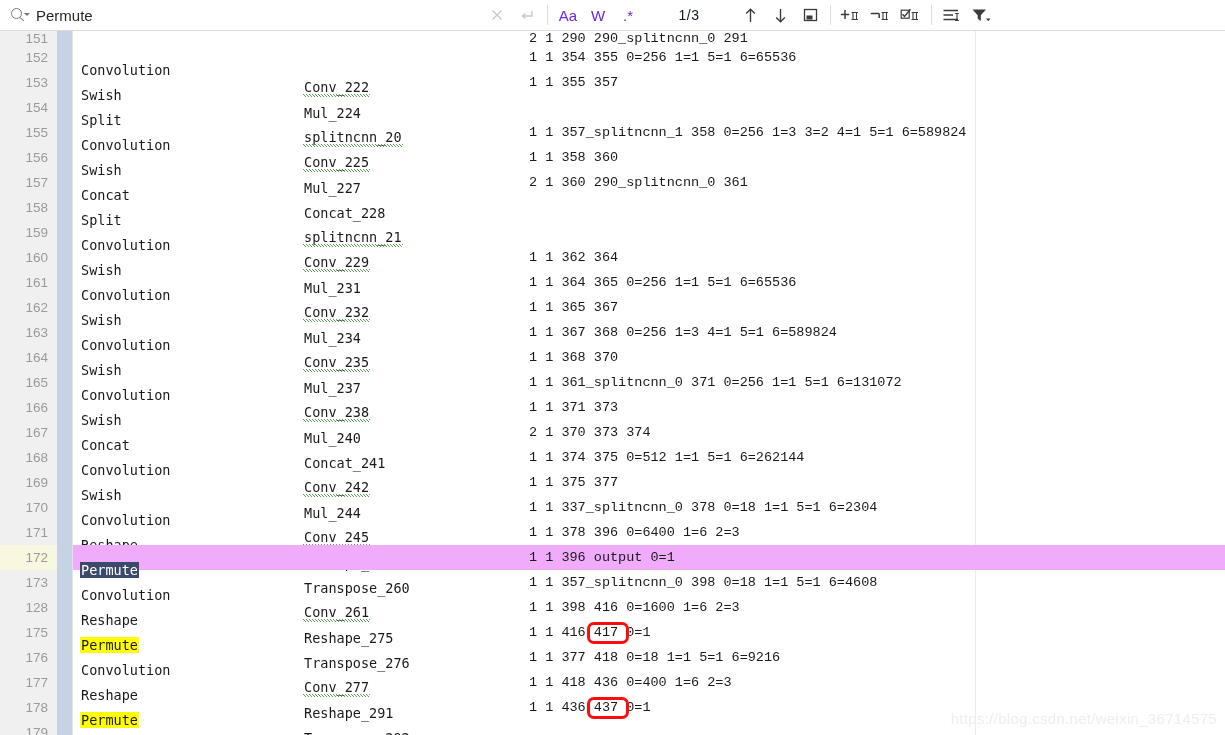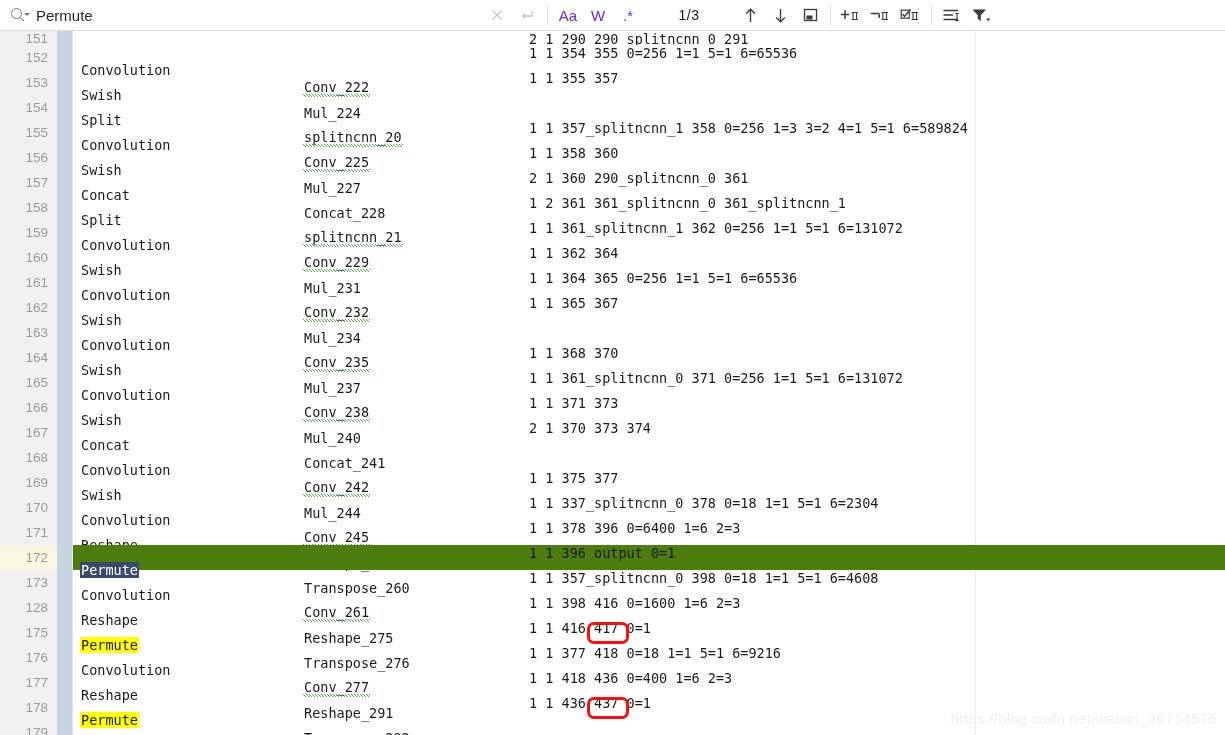--- a/index.html
+++ b/index.html
@@ -104,21 +104,21 @@
     position: relative;
     height: 25px;
     display: flex;
     align-items: center;
     font-family: "DejaVu Sans Mono", "Liberation Mono", monospace;
     font-size: 13.5px;
     color: #1a1a1a;
     white-space: pre;
   }
   .row.clip-top { height: 14px; align-items: flex-end; overflow: hidden; }
-  .row.hl-row { background: #4d7c0f; }
+  .row.hl-row { background: #f0abfc; }
   .row.hl-row .lineno-cell { background: #faf7e0; }
 
   .lineno-cell {
     position: absolute; left: 0; top: 0;
     width: 57px; height: 100%;
     background: #f0f0f0;
     display: flex; align-items: center; justify-content: flex-end;
     padding-right: 9px;
     font-family: "Liberation Sans", sans-serif;
     font-size: 13.5px;
@@ -138,21 +138,21 @@
   .c-type {
     position: absolute; left: 80px; top: 12px;
     height: 100%; display: flex; align-items: center;
   }
   .c-name {
     position: absolute; left: 303px; top: 0;
     height: 100%; display: flex; align-items: center; margin-top: 30px;
   }
   .c-data {
     position: absolute; left: 528px; top: 0;
-    height: 100%; display: flex; 
+    height: 100%; display: flex; align-items: center; font-family: Liberation Mono, monospace;
   }
 
   .tok { padding: 0 1px; }
   .squig {
     background-image: linear-gradient(45deg, transparent 45%, #58a058 45%, #58a058 55%, transparent 55%);
     background-size: 3px 3px;
     background-repeat: repeat-x;
     background-position: 0 bottom;
     padding-bottom: 2px;
   }
@@ -285,31 +285,31 @@
   <div class="vrule"></div>
 
   <div class="rows" id="rows-host">
       <div class="row clip-top"><div class="lineno-cell">151</div><div class="gut-bar-cell"></div><div class="gut-edge-cell"></div><div class="c-type"><span class="tok">Concat</span></div><div class="c-name"><span class="tok">Concat_221</span></div><div class="c-data"><span class="tok">2 1 290 290_splitncnn_0 291</span></div></div>
       <div class="row"><div class="lineno-cell">152</div><div class="gut-bar-cell"></div><div class="gut-edge-cell"></div><div class="c-type"><span class="tok">Convolution</span></div><div class="c-name"><span class="tok squig">Conv_222</span></div><div class="c-data"><span class="tok">1 1 354 355 0=256 1=1 5=1 6=65536</span></div></div>
       <div class="row"><div class="lineno-cell">153</div><div class="gut-bar-cell"></div><div class="gut-edge-cell"></div><div class="c-type"><span class="tok">Swish</span></div><div class="c-name"><span class="tok">Mul_224</span></div><div class="c-data"><span class="tok">1 1 355 357</span></div></div>
       <div class="row"><div class="lineno-cell">154</div><div class="gut-bar-cell"></div><div class="gut-edge-cell"></div><div class="c-type"><span class="tok">Split</span></div><div class="c-name"><span class="tok squig">splitncnn_20</span></div></div>
       <div class="row"><div class="lineno-cell">155</div><div class="gut-bar-cell"></div><div class="gut-edge-cell"></div><div class="c-type"><span class="tok">Convolution</span></div><div class="c-name"><span class="tok squig">Conv_225</span></div><div class="c-data"><span class="tok">1 1 357_splitncnn_1 358 0=256 1=3 3=2 4=1 5=1 6=589824</span></div></div>
       <div class="row"><div class="lineno-cell">156</div><div class="gut-bar-cell"></div><div class="gut-edge-cell"></div><div class="c-type"><span class="tok">Swish</span></div><div class="c-name"><span class="tok">Mul_227</span></div><div class="c-data"><span class="tok">1 1 358 360</span></div></div>
       <div class="row"><div class="lineno-cell">157</div><div class="gut-bar-cell"></div><div class="gut-edge-cell"></div><div class="c-type"><span class="tok">Concat</span></div><div class="c-name"><span class="tok">Concat_228</span></div><div class="c-data"><span class="tok">2 1 360 290_splitncnn_0 361</span></div></div>
-      <div class="row"><div class="lineno-cell">158</div><div class="gut-bar-cell"></div><div class="gut-edge-cell"></div><div class="c-type"><span class="tok">Split</span></div><div class="c-name"><span class="tok squig">splitncnn_21</span></div><div class="c-data"><span class="tok">1 2 361 361_splitncnn_0 361_splitncnn_1</span></div></div>
-      <div class="row"><div class="lineno-cell">159</div><div class="gut-bar-cell"></div><div class="gut-edge-cell"></div><div class="c-type"><span class="tok">Convolution</span></div><div class="c-name"><span class="tok squig">Conv_229</span></div><div class="c-data"><span class="tok">1 1 361_splitncnn_1 362 0=256 1=1 5=1 6=131072</span></div></div>
+      <div class="row"><div class="lineno-cell">158</div><div class="gut-bar-cell"></div><div class="gut-edge-cell"></div><div class="c-type"><span class="tok">Split</span></div><div class="c-name"><span class="tok squig">splitncnn_21</span></div></div>
+      <div class="row"><div class="lineno-cell">159</div><div class="gut-bar-cell"></div><div class="gut-edge-cell"></div><div class="c-type"><span class="tok">Convolution</span></div><div class="c-name"><span class="tok squig">Conv_229</span></div></div>
       <div class="row"><div class="lineno-cell">160</div><div class="gut-bar-cell"></div><div class="gut-edge-cell"></div><div class="c-type"><span class="tok">Swish</span></div><div class="c-name"><span class="tok">Mul_231</span></div><div class="c-data"><span class="tok">1 1 362 364</span></div></div>
       <div class="row"><div class="lineno-cell">161</div><div class="gut-bar-cell"></div><div class="gut-edge-cell"></div><div class="c-type"><span class="tok">Convolution</span></div><div class="c-name"><span class="tok squig">Conv_232</span></div><div class="c-data"><span class="tok">1 1 364 365 0=256 1=1 5=1 6=65536</span></div></div>
       <div class="row"><div class="lineno-cell">162</div><div class="gut-bar-cell"></div><div class="gut-edge-cell"></div><div class="c-type"><span class="tok">Swish</span></div><div class="c-name"><span class="tok">Mul_234</span></div><div class="c-data"><span class="tok">1 1 365 367</span></div></div>
-      <div class="row"><div class="lineno-cell">163</div><div class="gut-bar-cell"></div><div class="gut-edge-cell"></div><div class="c-type"><span class="tok">Convolution</span></div><div class="c-name"><span class="tok squig">Conv_235</span></div></div>
+      <div class="row"><div class="lineno-cell">163</div><div class="gut-bar-cell"></div><div class="gut-edge-cell"></div><div class="c-type"><span class="tok">Convolution</span></div><div class="c-name"><span class="tok squig">Conv_235</span></div><div class="c-data"><span class="tok">1 1 367 368 0=256 1=3 4=1 5=1 6=589824</span></div></div>
       <div class="row"><div class="lineno-cell">164</div><div class="gut-bar-cell"></div><div class="gut-edge-cell"></div><div class="c-type"><span class="tok">Swish</span></div><div class="c-name"><span class="tok">Mul_237</span></div><div class="c-data"><span class="tok">1 1 368 370</span></div></div>
       <div class="row"><div class="lineno-cell">165</div><div class="gut-bar-cell"></div><div class="gut-edge-cell"></div><div class="c-type"><span class="tok">Convolution</span></div><div class="c-name"><span class="tok squig">Conv_238</span></div><div class="c-data"><span class="tok">1 1 361_splitncnn_0 371 0=256 1=1 5=1 6=131072</span></div></div>
       <div class="row"><div class="lineno-cell">166</div><div class="gut-bar-cell"></div><div class="gut-edge-cell"></div><div class="c-type"><span class="tok">Swish</span></div><div class="c-name"><span class="tok">Mul_240</span></div><div class="c-data"><span class="tok">1 1 371 373</span></div></div>
       <div class="row"><div class="lineno-cell">167</div><div class="gut-bar-cell"></div><div class="gut-edge-cell"></div><div class="c-type"><span class="tok">Concat</span></div><div class="c-name"><span class="tok">Concat_241</span></div><div class="c-data"><span class="tok">2 1 370 373 374</span></div></div>
-      <div class="row"><div class="lineno-cell">168</div><div class="gut-bar-cell"></div><div class="gut-edge-cell"></div><div class="c-type"><span class="tok">Convolution</span></div><div class="c-name"><span class="tok squig">Conv_242</span></div></div>
+      <div class="row"><div class="lineno-cell">168</div><div class="gut-bar-cell"></div><div class="gut-edge-cell"></div><div class="c-type"><span class="tok">Convolution</span></div><div class="c-name"><span class="tok squig">Conv_242</span></div><div class="c-data"><span class="tok">1 1 374 375 0=512 1=1 5=1 6=262144</span></div></div>
       <div class="row"><div class="lineno-cell">169</div><div class="gut-bar-cell"></div><div class="gut-edge-cell"></div><div class="c-type"><span class="tok">Swish</span></div><div class="c-name"><span class="tok">Mul_244</span></div><div class="c-data"><span class="tok">1 1 375 377</span></div></div>
       <div class="row"><div class="lineno-cell">170</div><div class="gut-bar-cell"></div><div class="gut-edge-cell"></div><div class="c-type"><span class="tok">Convolution</span></div><div class="c-name"><span class="tok squig">Conv_245</span></div><div class="c-data"><span class="tok">1 1 337_splitncnn_0 378 0=18 1=1 5=1 6=2304</span></div></div>
       <div class="row"><div class="lineno-cell">171</div><div class="gut-bar-cell"></div><div class="gut-edge-cell"></div><div class="c-type"><span class="tok">Reshape</span></div><div class="c-name"><span class="tok">Reshape_259</span></div><div class="c-data"><span class="tok">1 1 378 396 0=6400 1=6 2=3</span></div></div>
       <div class="row hl-row"><div class="lineno-cell">172</div><div class="gut-bar-cell"></div><div class="gut-edge-cell"></div><div class="c-type"><span class="tok hl-select">Permute</span></div><div class="c-name"><span class="tok">Transpose_260</span></div><div class="c-data"><span class="tok">1 1 396 output 0=1</span></div></div>
       <div class="row"><div class="lineno-cell">173</div><div class="gut-bar-cell"></div><div class="gut-edge-cell"></div><div class="c-type"><span class="tok">Convolution</span></div><div class="c-name"><span class="tok squig">Conv_261</span></div><div class="c-data"><span class="tok">1 1 357_splitncnn_0 398 0=18 1=1 5=1 6=4608</span></div></div>
       <div class="row"><div class="lineno-cell">128</div><div class="gut-bar-cell"></div><div class="gut-edge-cell"></div><div class="c-type"><span class="tok">Reshape</span></div><div class="c-name"><span class="tok">Reshape_275</span></div><div class="c-data"><span class="tok">1 1 398 416 0=1600 1=6 2=3</span></div></div>
       <div class="row"><div class="lineno-cell">175</div><div class="gut-bar-cell"></div><div class="gut-edge-cell"></div><div class="c-type"><span class="tok hl-yellow">Permute</span></div><div class="c-name"><span class="tok">Transpose_276</span></div><div class="c-data"><span class="tok">1 1 416 417 0=1</span></div></div>
       <div class="row"><div class="lineno-cell">176</div><div class="gut-bar-cell"></div><div class="gut-edge-cell"></div><div class="c-type"><span class="tok">Convolution</span></div><div class="c-name"><span class="tok squig">Conv_277</span></div><div class="c-data"><span class="tok">1 1 377 418 0=18 1=1 5=1 6=9216</span></div></div>
       <div class="row"><div class="lineno-cell">177</div><div class="gut-bar-cell"></div><div class="gut-edge-cell"></div><div class="c-type"><span class="tok">Reshape</span></div><div class="c-name"><span class="tok">Reshape_291</span></div><div class="c-data"><span class="tok">1 1 418 436 0=400 1=6 2=3</span></div></div>
       <div class="row"><div class="lineno-cell">178</div><div class="gut-bar-cell"></div><div class="gut-edge-cell"></div><div class="c-type"><span class="tok hl-yellow">Permute</span></div><div class="c-name"><span class="tok">Transpose_292</span></div><div class="c-data"><span class="tok">1 1 436 437 0=1</span></div></div>

